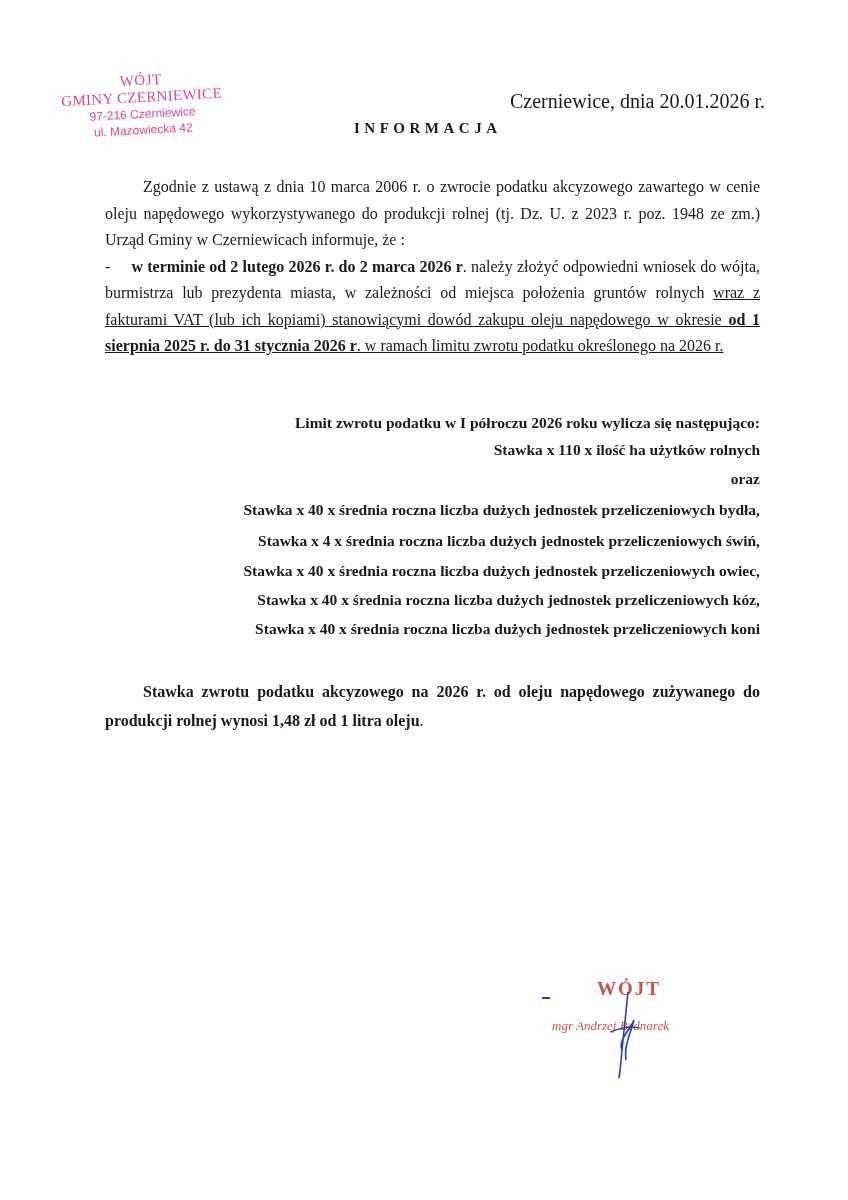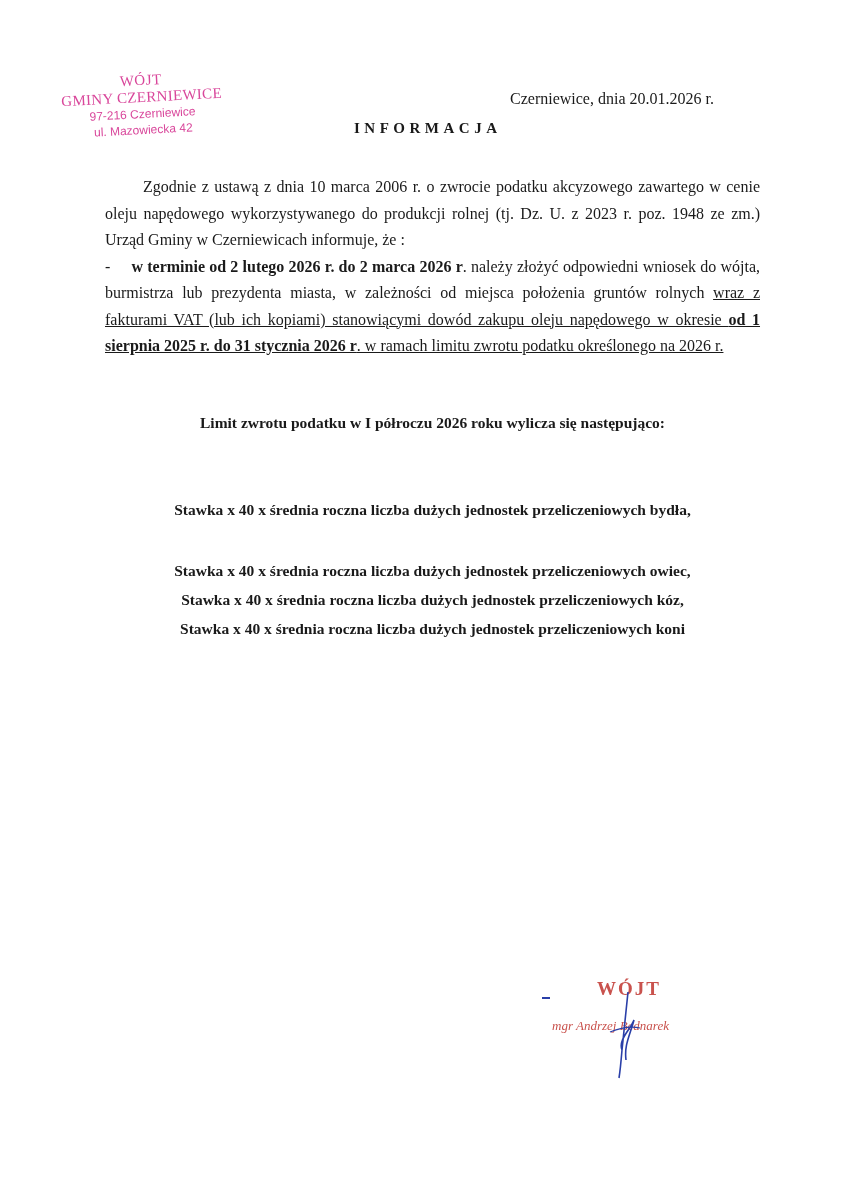--- a/index.html
+++ b/index.html
@@ -4,28 +4,28 @@
 <style>
   html, body { margin: 0; padding: 0; background: #ffffff; }
   body { width: 848px; height: 1200px; position: relative; overflow: hidden;
          font-family: "Liberation Serif", "DejaVu Serif", serif; color: #1a1a1a; }
   .page { position: absolute; inset: 0; }
   .stamp { position: absolute; left: 52px; top: 72px; width: 180px; color: #d9479b;
            font-family: "Liberation Serif", serif; text-align: center; transform: rotate(-3deg); }
   .stamp .l1 { font-size: 15px; letter-spacing: 0.5px; line-height: 17px; }
   .stamp .l2 { font-size: 15px; letter-spacing: 0.3px; line-height: 17px; }
   .stamp .l3, .stamp .l4 { font-family: "Liberation Sans", sans-serif; font-size: 12px; line-height: 16px; }
-  .date { position: absolute; left: 510px; top: 90px; font-size: 16px; }
+  .date { position: absolute; left: 510px; top: 90px; font-size: 20px; }
   .title { position: absolute; left: 338px; top: 120px; font-size: 15px; font-weight: bold; letter-spacing: 4.5px; margin-left: 16px; }
   .para { position: absolute; left: 105px; width: 655px; font-size: 16px; line-height: 26.5px; text-align: justify; }
   .p1 { top: 174px; }
   .indent { text-indent: 38px; }
   .bold { font-weight: bold; margin-top: 18px; }
   .ul { text-decoration: underline; }
-  .center { position: absolute; left: 105px; width: 655px; text-align: center; font-size: 15.5px; font-weight: bold; }
+  .center { position: absolute; left: 105px; width: 655px; text-align: right; font-size: 15.5px; font-weight: bold; }
   .sig-title { position: absolute; left: 597px; top: 978px; color: #c9524d; font-weight: bold; font-size: 19px; letter-spacing: 2px; }
   .sig-name { position: absolute; left: 552px; top: 1018px; color: #c9524d; font-style: italic; font-size: 13px; }
   .sig-scribble { position: absolute; left: 600px; top: 990px; }
   .sig-dash { position: absolute; left: 542px; top: 997px; width: 8px; height: 2px; background: #2a3fa8; }
 </style>
 </head>
 <body>
 
 <div class="page">
 
@@ -41,25 +41,31 @@
 
   <div class="para p1">
     <div class="indent">Zgodnie z ustawą z dnia 10 marca 2006 r. o zwrocie podatku akcyzowego zawartego w cenie oleju napędowego wykorzystywanego do produkcji rolnej (tj. Dz. U. z 2023 r. poz. 1948 ze zm.) Urząd Gminy w Czerniewicach informuje, że :</div>
     <div>
       <span>-</span>&nbsp;&nbsp;&nbsp;&nbsp;
       <span class="bold">w terminie od 2 lutego 2026 r. do 2 marca 2026 r</span><span>. należy złożyć odpowiedni wniosek do wójta, burmistrza lub prezydenta miasta, w zależności od miejsca położenia gruntów rolnych </span><span class="ul">wraz z fakturami VAT (lub ich kopiami) stanowiącymi dowód zakupu oleju napędowego w okresie </span><span class="ul bold">od 1 sierpnia 2025 r. do 31 stycznia 2026 r</span><span class="ul">. w ramach limitu zwrotu podatku określonego na 2026 r.</span>
     </div>
   </div>
 
   <div class="center" style="top:414px;">Limit zwrotu podatku w I półroczu 2026 roku wylicza się następująco:</div>
+  <div class="center" style="top:441px;">Stawka x 110 x ilość ha użytków rolnych</div>
+  <div class="center" style="top:470px;">oraz</div>
   <div class="center" style="top:501px;">Stawka x 40 x średnia roczna liczba dużych jednostek przeliczeniowych bydła,</div>
+  <div class="center" style="top:532px;">Stawka x 4 x średnia roczna liczba dużych jednostek przeliczeniowych świń,</div>
   <div class="center" style="top:562px;">Stawka x 40 x średnia roczna liczba dużych jednostek przeliczeniowych owiec,</div>
   <div class="center" style="top:591px;">Stawka x 40 x średnia roczna liczba dużych jednostek przeliczeniowych kóz,</div>
   <div class="center" style="top:620px;">Stawka x 40 x średnia roczna liczba dużych jednostek przeliczeniowych koni</div>
 
+  <div class="para indent" style="top:677px; line-height:29px;">
+    <span class="bold">Stawka zwrotu podatku akcyzowego na 2026 r. od oleju napędowego zużywanego do produkcji rolnej wynosi 1,48 zł od 1 litra oleju</span><span>.</span>
+  </div>
 
 
 
   <div class="sig-dash"></div>
   <div class="sig-title">WÓJT</div>
   <div class="sig-name">mgr Andrzej Bednarek</div>
   <svg class="sig-scribble" width="50" height="90" viewBox="0 0 50 90">
     <path d="M28 2 C 26 20, 24 40, 22 60 C 21 72, 20 82, 19 88 M22 60 C 18 50, 30 40, 34 30 C 30 45, 24 55, 26 70" fill="none" stroke="#2a3fa8" stroke-width="1.6"></path>
     <path d="M10 42 C 20 38, 32 36, 40 38" fill="none" stroke="#2a3fa8" stroke-width="1.2"></path>
   </svg>

